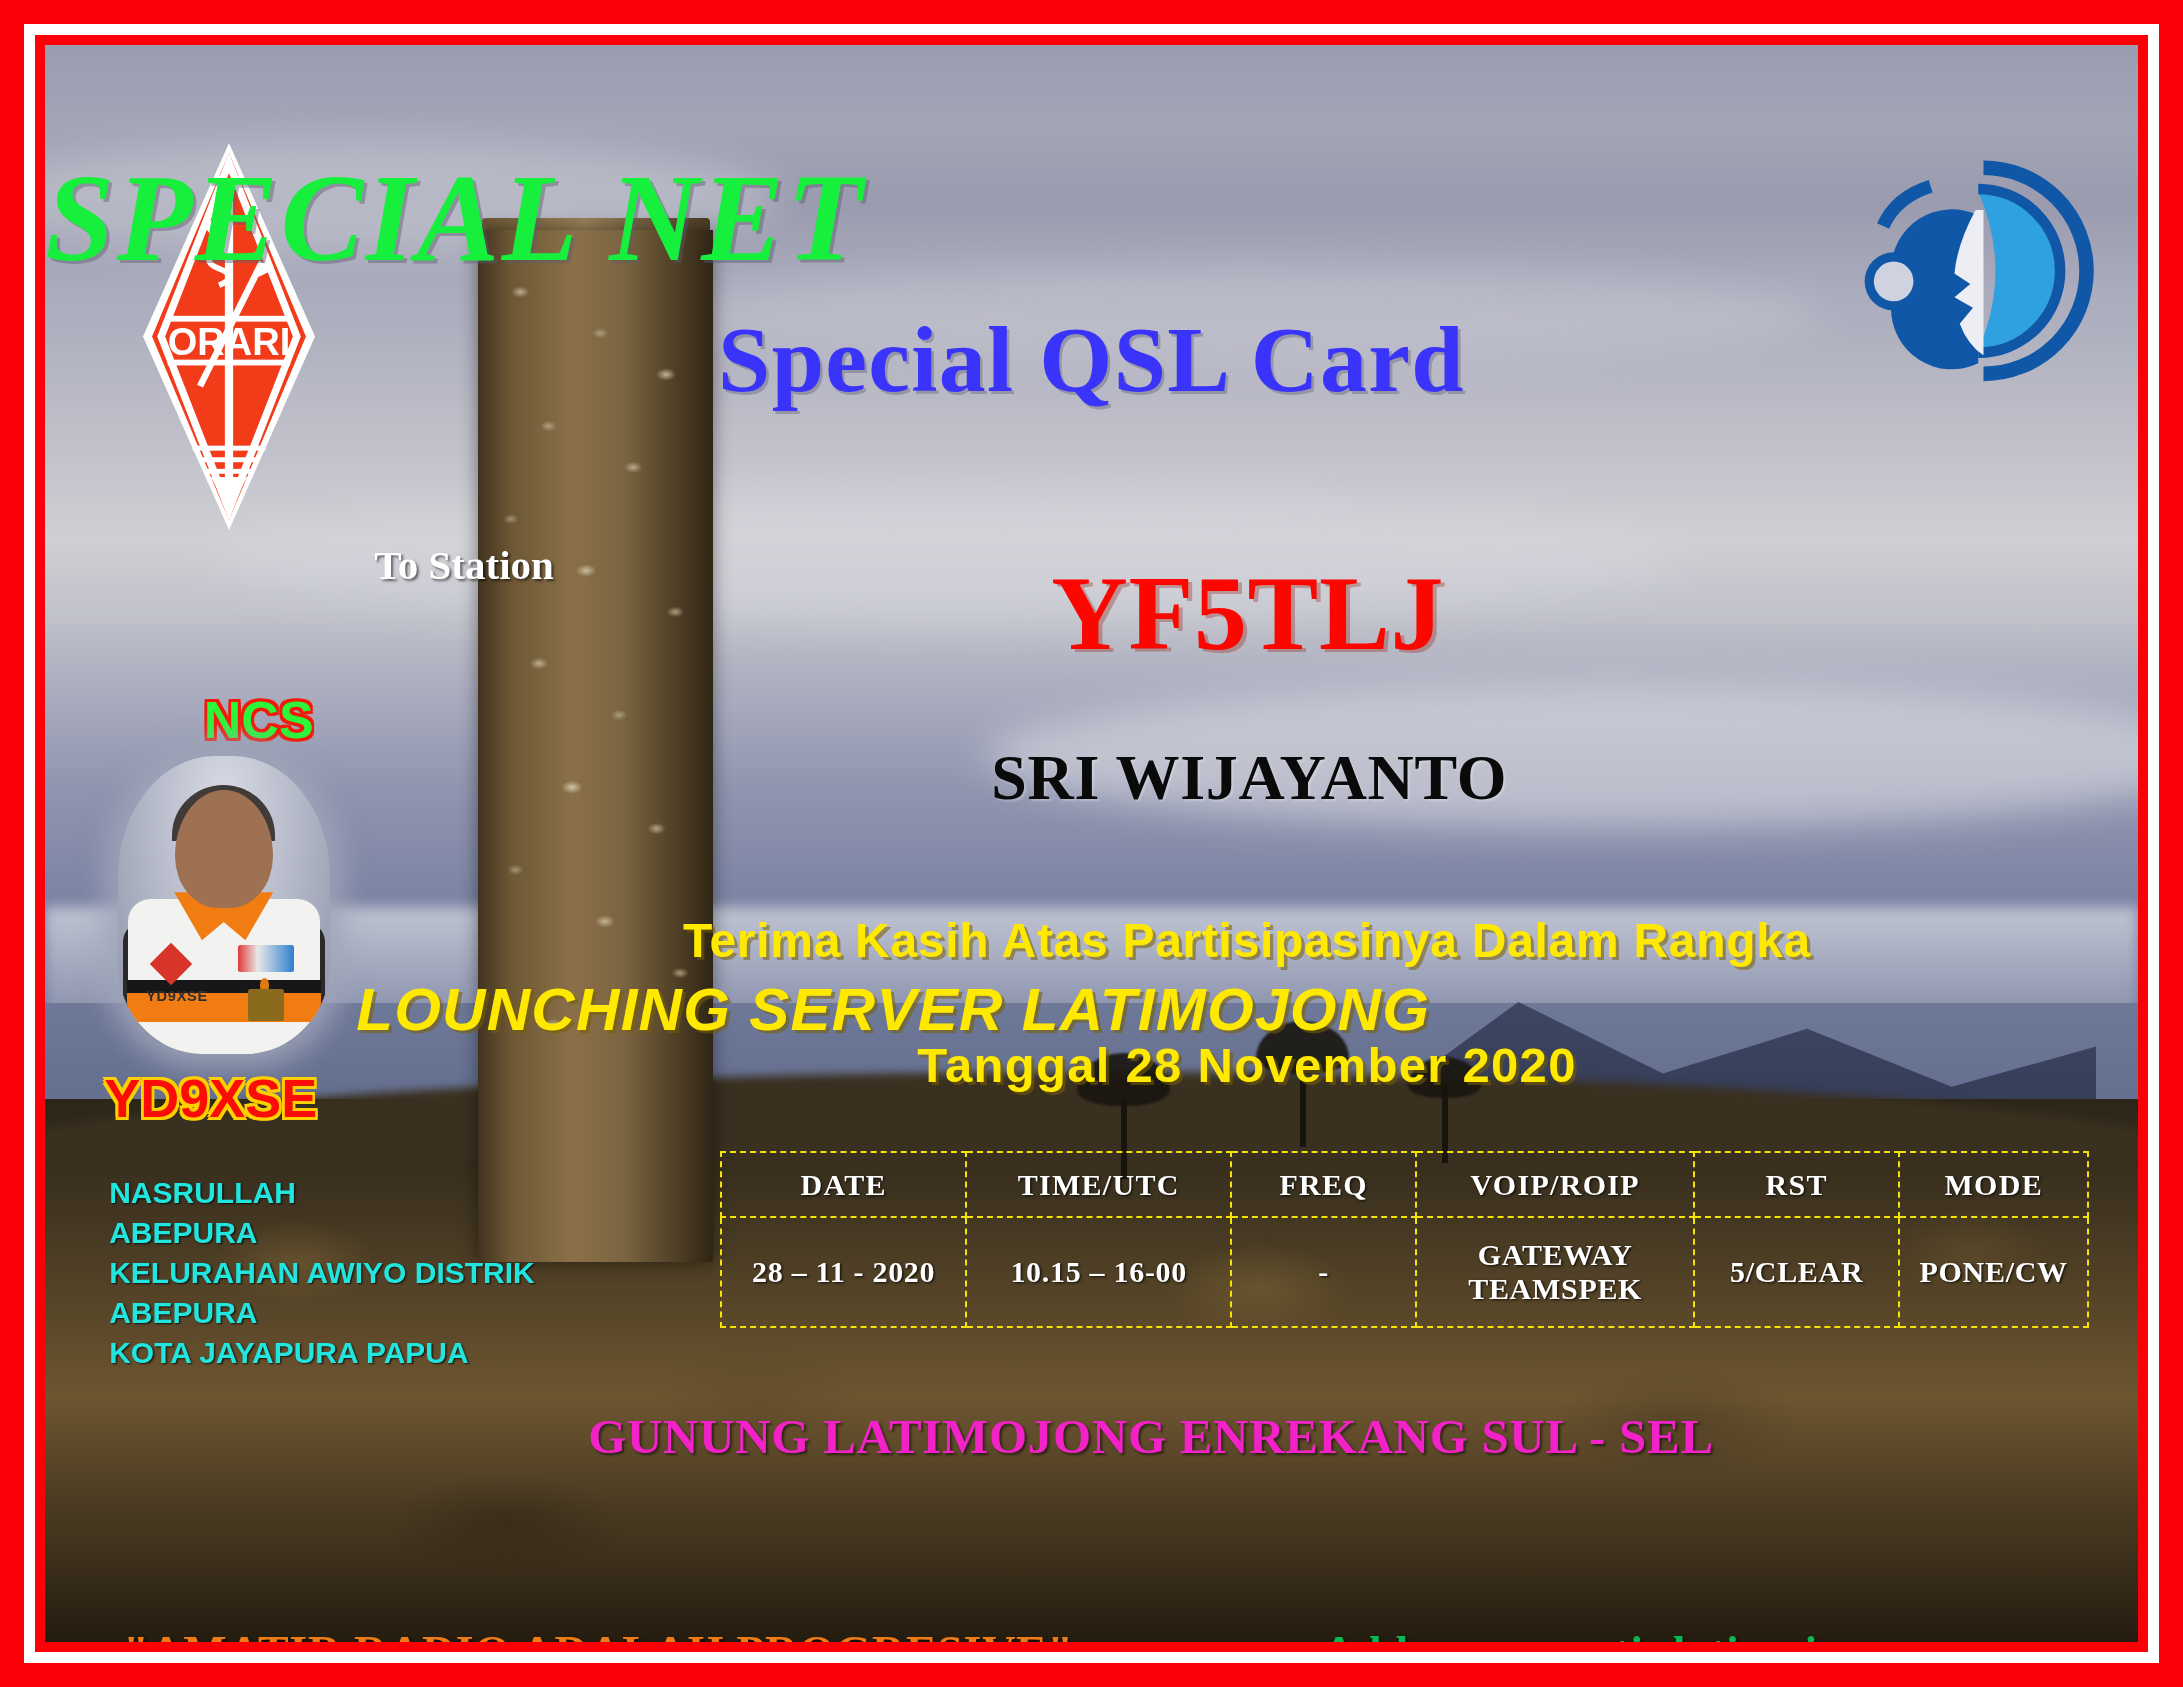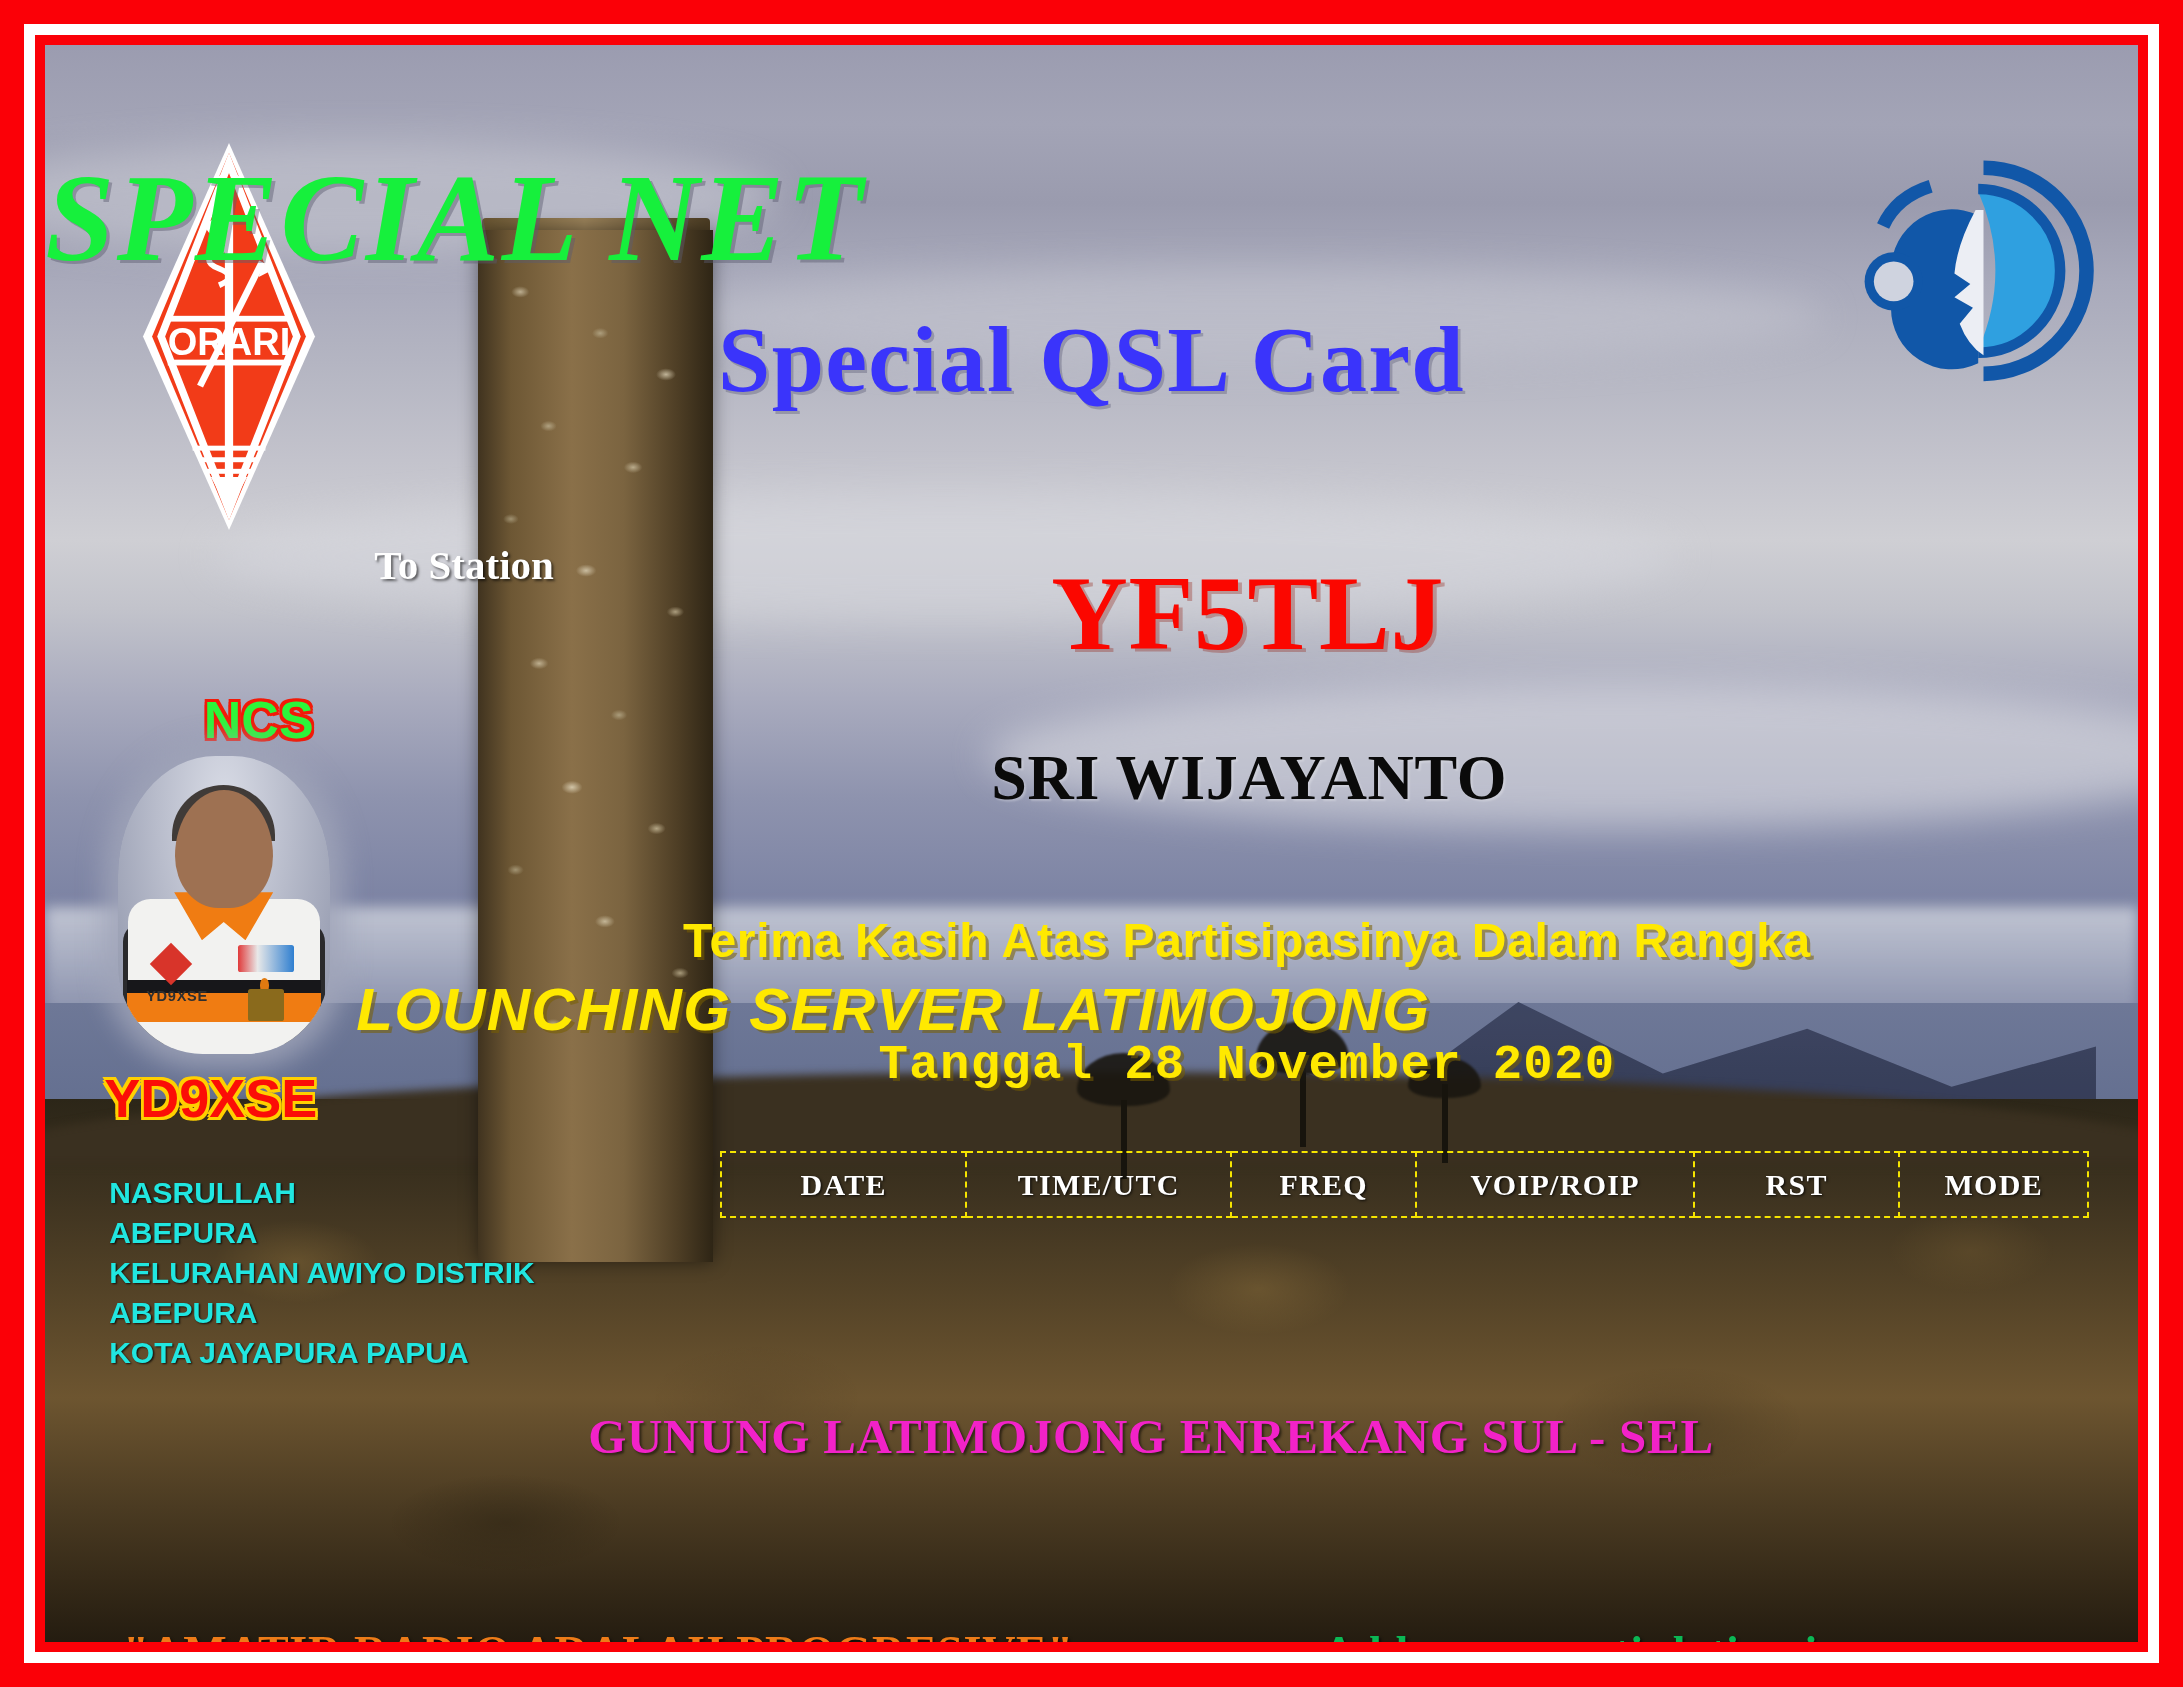--- a/index.html
+++ b/index.html
@@ -142,21 +142,21 @@
   }
 
   
   .ylw{
     font-family:"Liberation Sans",sans-serif;font-weight:bold;
     color:#ffe900;text-shadow:3.3px 3.3px 0 rgba(120,95,0,.55);
   }
   #y1{left:0;right:0;top:868px;text-align:center;font-size:48px;letter-spacing:0.7px;}
   #y1{padding-left:311px;}
   #y2{left:0;right:0;top:930px;text-align:left;font-size:60px;font-style:italic;letter-spacing:1.3px;padding-left:311px;}
-  #y3{left:0;right:0;top:992px;text-align:center;font-size:49px;letter-spacing:1.3px;padding-left:311px;font-family:Liberation Mono, monospace;}
+  #y3{left:0;right:0;top:992px;text-align:center;font-size:49px;letter-spacing:1.3px;padding-left:311px;}
 
   
   #ncs-label{
     left:0;top:645px;width:331px;text-align:center;
     font-family:"Liberation Sans",sans-serif;font-weight:bold;font-size:52px;
     color:#2cf53a;
     text-shadow:
       -2.6px -2.6px 0 #f21a08, 2.6px -2.6px 0 #f21a08, -2.6px 2.6px 0 #f21a08, 2.6px 2.6px 0 #f21a08,
       0 -2.6px 0 #f21a08, 0 2.6px 0 #f21a08, -2.6px 0 0 #f21a08, 2.6px 0 0 #f21a08;
     padding-left: 48px;
@@ -392,20 +392,31 @@
        </colgroup>
        <tbody>
               <tr class="hdr">
          <td>DATE</td>
          <td>TIME/UTC</td>
          <td>FREQ</td>
          <td>VOIP/ROIP</td>
          <td>RST</td>
          <td>MODE</td>
        </tr>
+       <tr class="row">
+         <td>28 – 11 - 2020</td>
+         <td>10.15 – 16-00</td>
+         <td>-</td>
+         <td>
+           <div>GATEWAY</div>
+           <div>TEAMSPEK</div>
+         </td>
+         <td>5/CLEAR</td>
+         <td>PONE/CW</td>
+       </tr>
      </tbody>
           </table>
 
      <div class="abs" id="t-location">GUNUNG LATIMOJONG ENREKANG SUL - SEL</div>
      <div class="abs" id="t-motto">"AMATIR  RADIO ADALAH PROGRESIVE"</div>
      <div class="abs" id="t-address">Address  : amatir.latimojong.com</div>
 
    </div>
   </div>
  </div>

